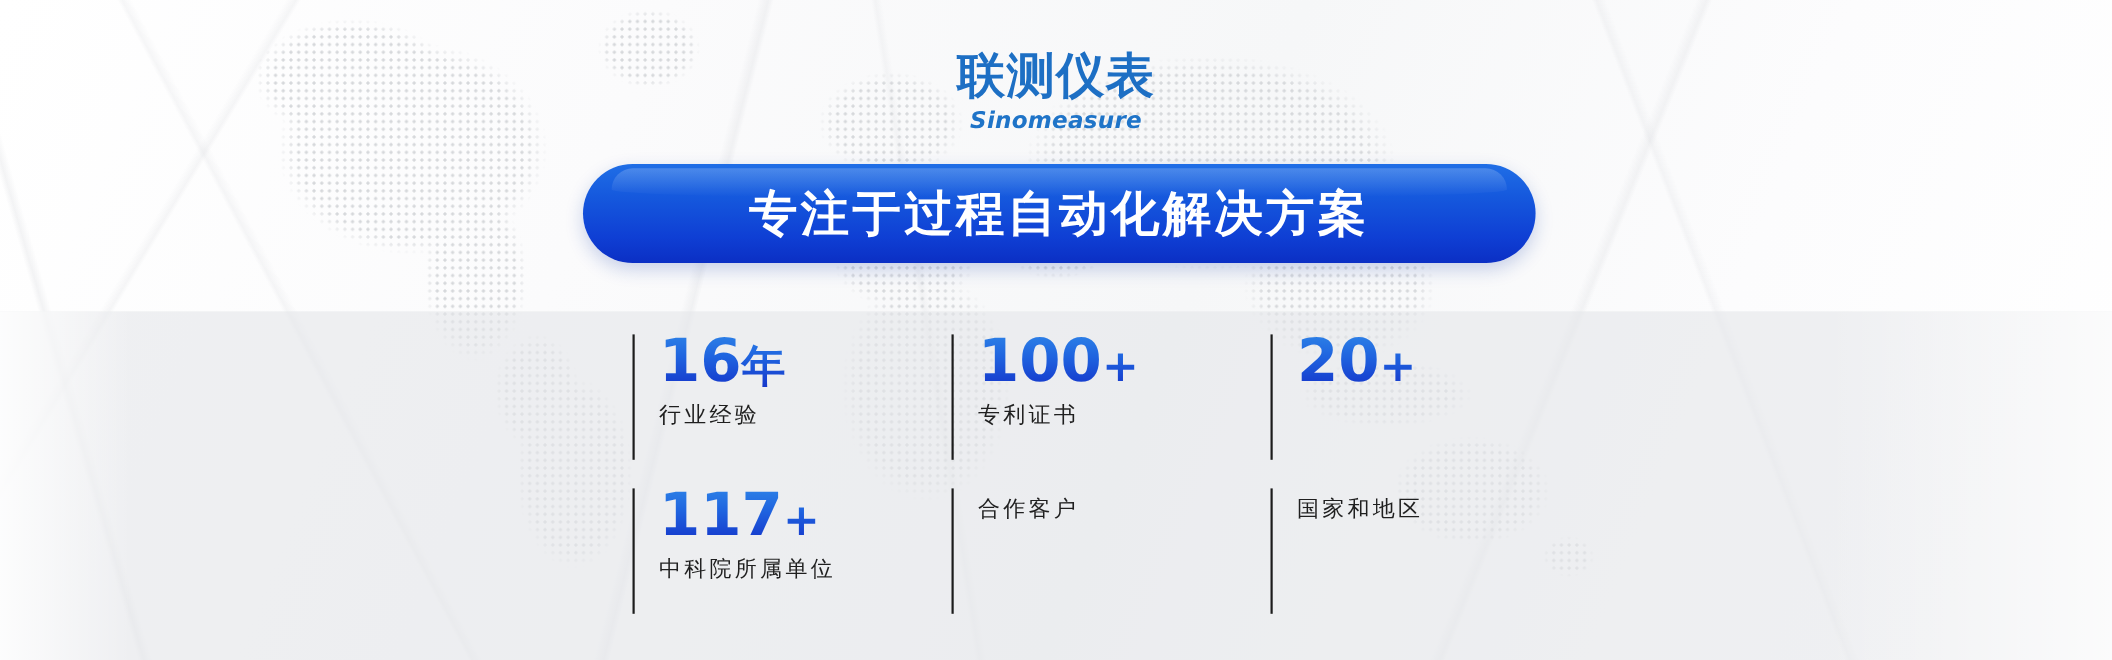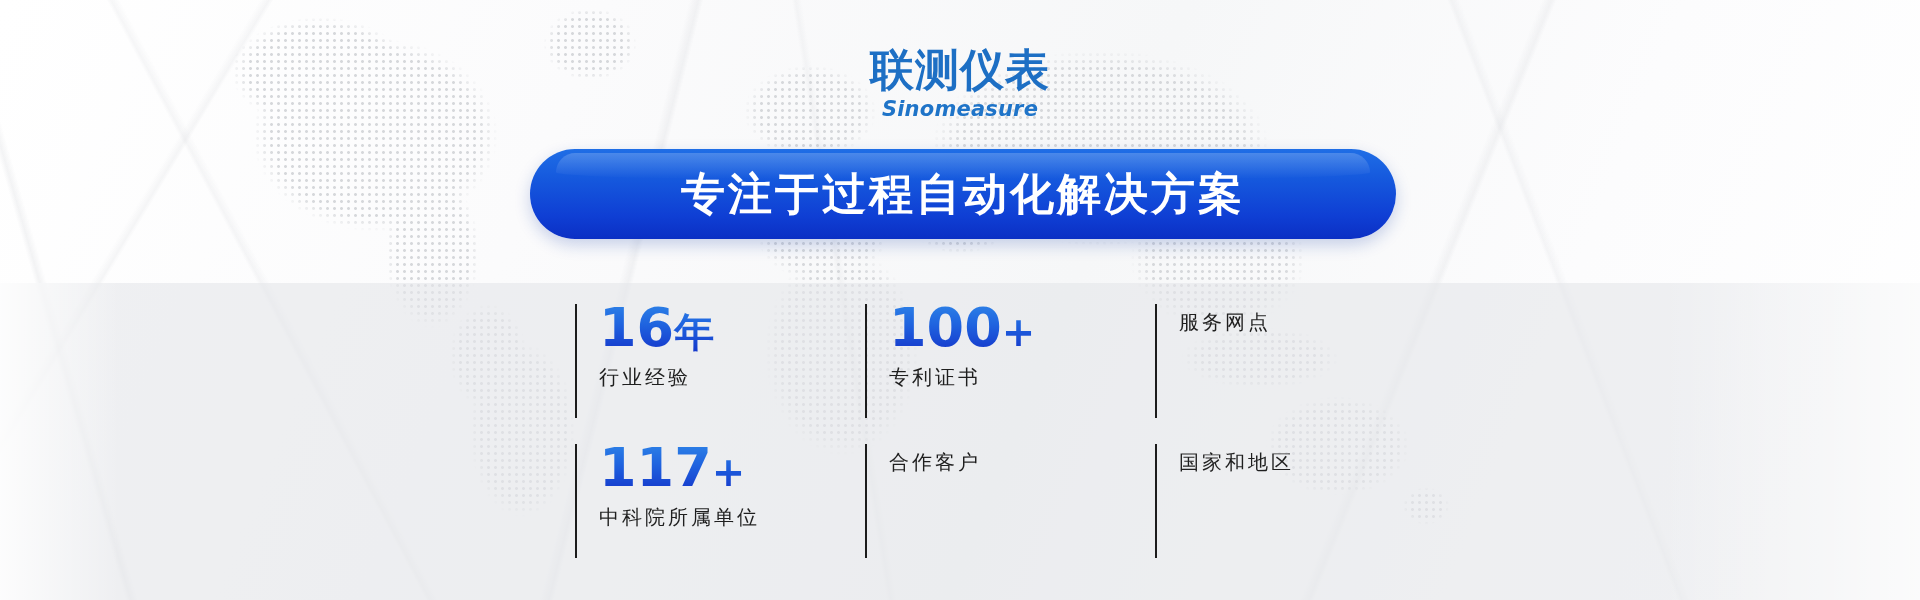--- a/index.html
+++ b/index.html
@@ -263,21 +263,21 @@
       </div>
 
       <div class="stat">
         <div class="stat-rule"></div>
         <div class="stat-value"><span>100</span><span class="unit">+</span></div>
         <div class="stat-label">专利证书</div>
       </div>
 
       <div class="stat">
         <div class="stat-rule"></div>
-        <div class="stat-label">服务网点</div>
+        <div class="stat-value"><span>20</span><span class="unit">+</span></div>
       </div>
 
       <div class="stat">
         <div class="stat-rule"></div>
         <div class="stat-value"><span>117</span><span class="unit">+</span></div>
         <div class="stat-label">中科院所属单位</div>
       </div>
 
       <div class="stat">
         <div class="stat-rule"></div>

